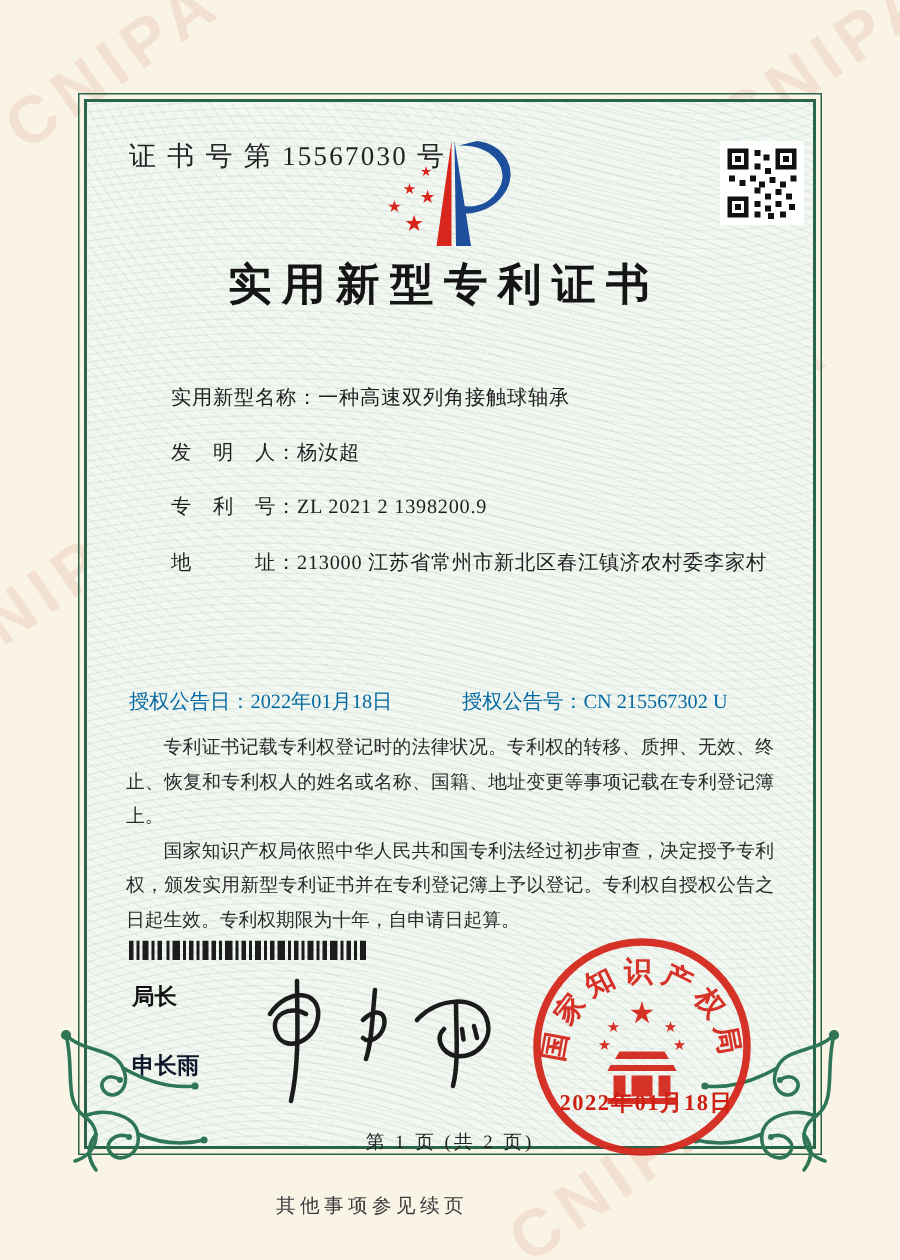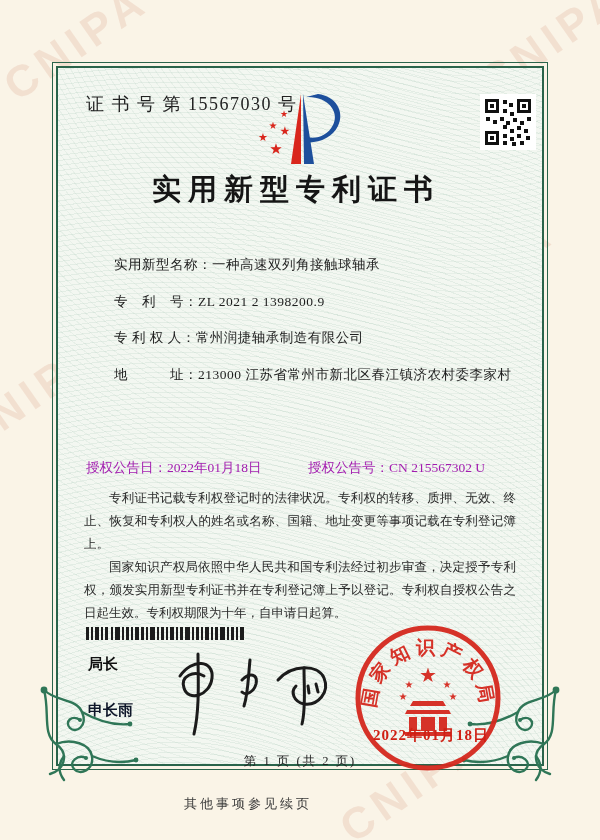--- a/index.html
+++ b/index.html
@@ -35,21 +35,21 @@
   .logo{position:absolute;left:248px;top:86px;z-index:5;}
   .qr{position:absolute;left:480px;top:94px;background:#fff;padding:2px;z-index:5;}
   .title{
     position:absolute;left:0;top:170px;width:592px;text-align:center;
     font-size:29px;font-weight:bold;letter-spacing:7px;color:#151515;z-index:5;
   }
   
   .fields{position:absolute;left:86px;top:256px;z-index:5;margin-left:28px;}
   .field-row{height:36.5px;font-size:13.5px;color:#1e1e1e;letter-spacing:0.5px;white-space:nowrap;}
   .field-label{display:inline-block;}
-  .grant-row{position:absolute;left:86px;top:459px;width:430px;font-size:13.5px;color:#a21caf;z-index:5;white-space:nowrap;}
+  .grant-row{position:absolute;left:86px;top:459px;width:430px;font-size:13.5px;color:#0369a1;z-index:5;white-space:nowrap;}
   .grant-no-group{position:absolute;left:222px;top:0;}
   
   .body-text{
     position:absolute;left:84px;top:487px;width:432px;z-index:5;
     font-size:12.5px;line-height:23px;color:#2a2a2a;text-align:justify;
   }
   .body-text p{margin:0;text-indent:2em;}
   
   .barcode{position:absolute;left:86px;top:627px;z-index:5;}
   .director-title{position:absolute;left:88px;top:655px;font-size:15px;font-weight:600;color:#111;z-index:5;}
@@ -161,24 +161,24 @@
   </g>
 </svg>
 
 <div class="title">实用新型专利证书</div>
 
 <div class="fields">
   <div class="field-row">
     <span class="field-label">实用新型名称：</span><span>一种高速双列角接触球轴承</span>
   </div>
   <div class="field-row">
+    <span class="field-label">发　明　人：</span><span>杨汝超</span>
+  </div>
+  <div class="field-row">
     <span class="field-label">专　利　号：</span><span>ZL 2021 2 1398200.9</span>
-  </div>
-  <div class="field-row">
-    <span class="field-label">专 利 权 人：</span><span>常州润捷轴承制造有限公司</span>
   </div>
   <div class="field-row">
     <span class="field-label">地　　　址：</span><span>213000 江苏省常州市新北区春江镇济农村委李家村</span>
   </div>
 </div>
 
 <div class="grant-row">
   <span>授权公告日：</span><span>2022年01月18日</span>
   <span class="grant-no-group">
     <span>授权公告号：</span><span>CN 215567302 U</span>

